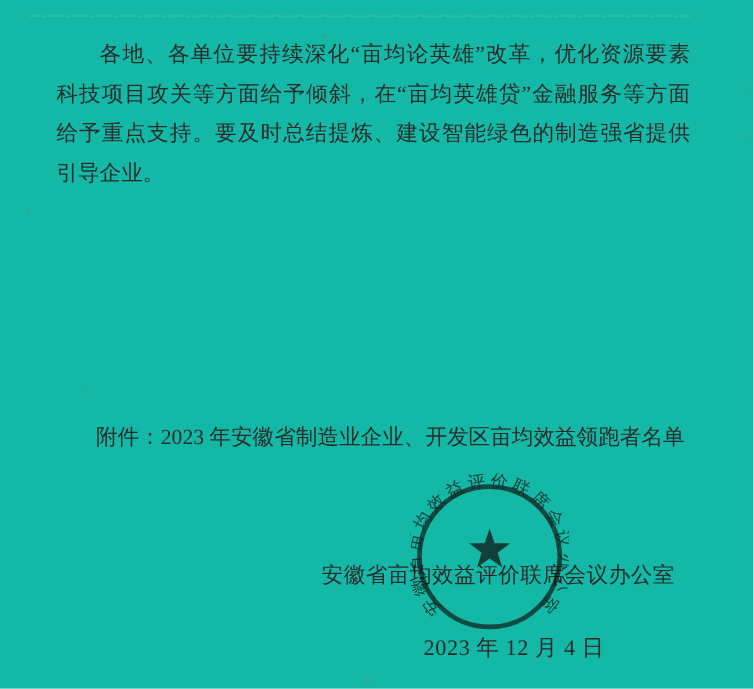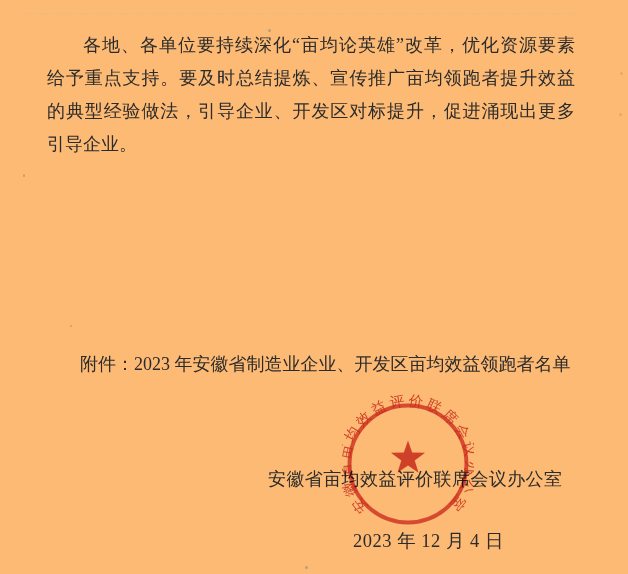--- a/index.html
+++ b/index.html
@@ -1,17 +1,17 @@
 <!DOCTYPE html>
 <html><head>
 <meta charset="utf-8">
 <style>
   html,body { margin:0; padding:0; background:#ffffff; }
   .page {
-    position:relative; width:628px; height:574px; background:#fdba74;
+    position:relative; width:628px; height:574px; background:#14b8a6;
     font-family:"Liberation Serif","DejaVu Serif",serif;
     color:#2b2b2b; overflow:hidden;
   }
   
   .body-text { position:absolute; left:47px; top:29px; width:528px; font-size:18px; }
   .line { height:33px; line-height:33px; white-space:nowrap; }
   .line.justify { white-space:normal; text-align:justify; text-align-last:justify; }
   .line.indent { text-indent:36px; }
   
   .attachment {
@@ -61,22 +61,22 @@
   <div class="noise-line"></div>
   <div class="speck s1"></div>
   <div class="speck s2"></div>
   <div class="speck s3"></div>
   <div class="speck s4"></div>
   <div class="speck s5"></div>
   <div class="speck s6"></div>
 
   <div class="body-text" id="paragraph">
       <div class="line justify indent">各地、各单位要持续深化“亩均论英雄”改革，优化资源要素</div>
-      <div class="line justify">给予重点支持。要及时总结提炼、宣传推广亩均领跑者提升效益</div>
-      <div class="line justify">的典型经验做法，引导企业、开发区对标提升，促进涌现出更多</div>
+      <div class="line justify">科技项目攻关等方面给予倾斜，在“亩均英雄贷”金融服务等方面</div>
+      <div class="line justify">给予重点支持。要及时总结提炼、建设智能绿色的制造强省提供</div>
       <div class="line">引导企业。</div>
     </div>
 
   <div class="attachment">附件：2023 年安徽省制造业企业、开发区亩均效益领跑者名单</div>
 
   <div class="signature">安徽省亩均效益评价联席会议办公室</div>
 
   <div class="date">2023 年 12 月 4 日</div>
 
   <div class="seal">

